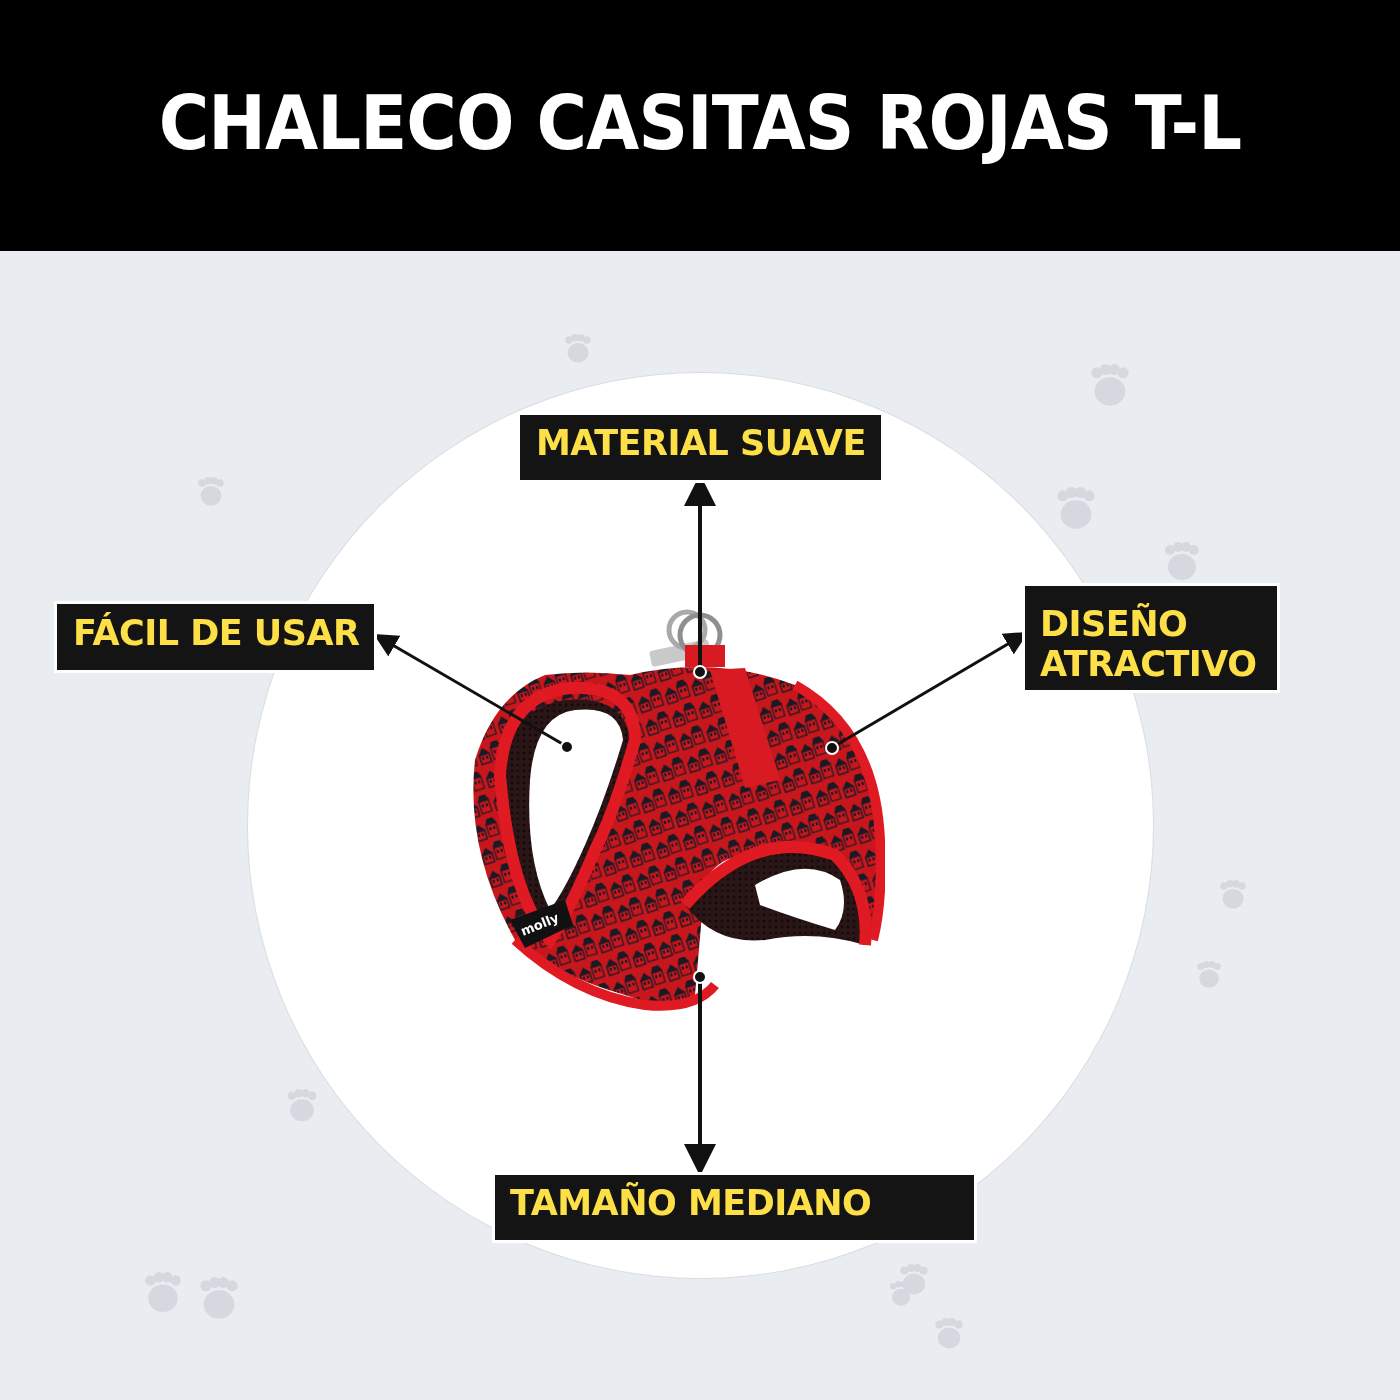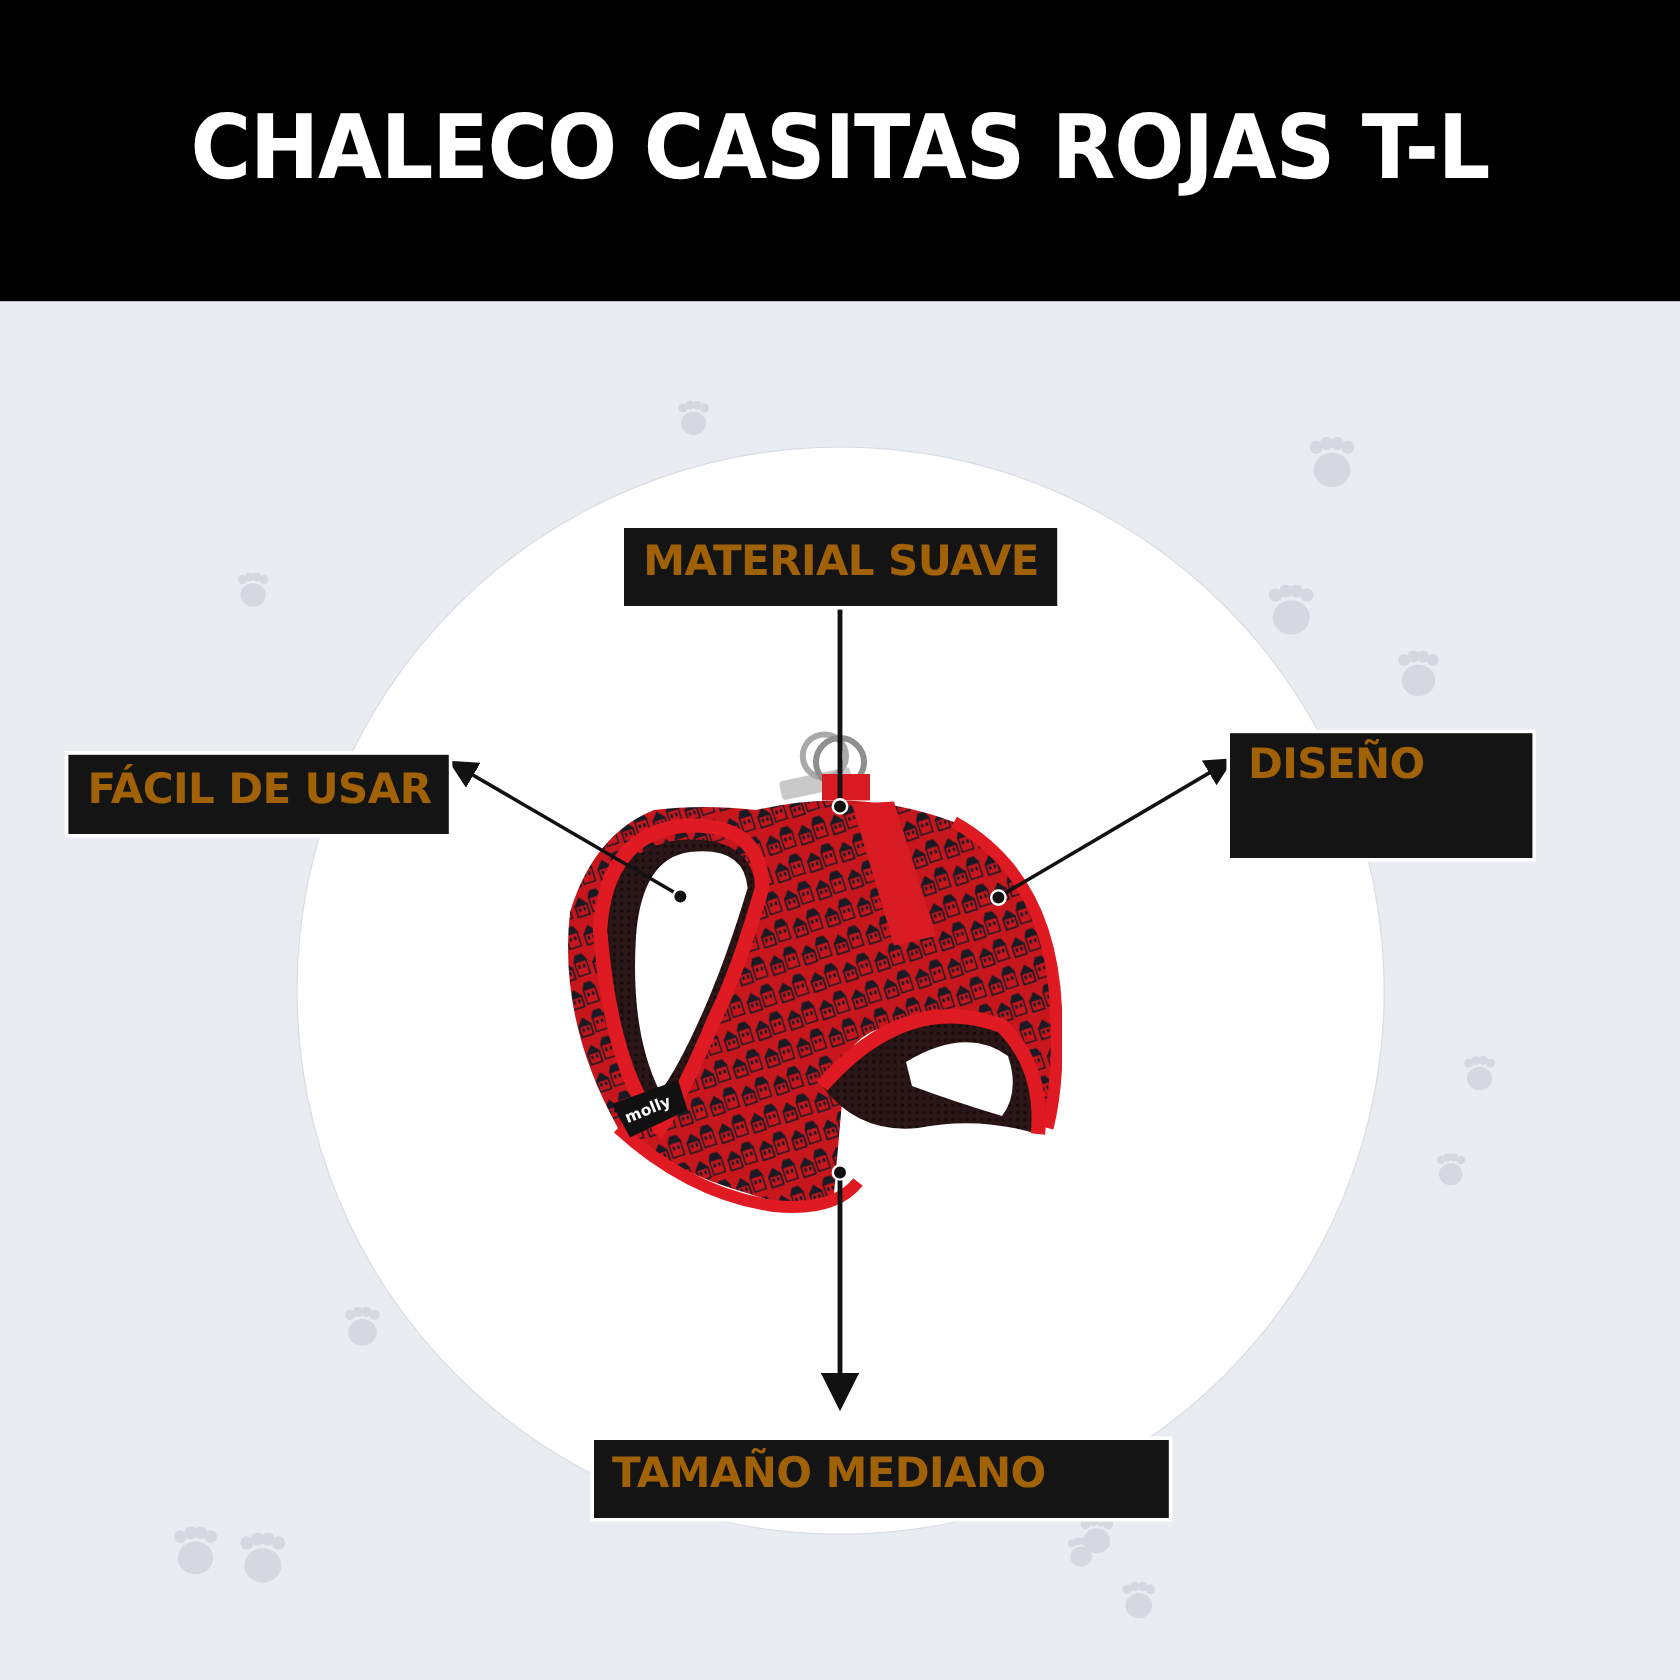--- a/index.html
+++ b/index.html
@@ -21,29 +21,29 @@
     }
     .bg-circle {
       position: absolute; left: 248px; top: 373px; width: 905px; height: 905px;
       border-radius: 50%; background: #ffffff;
       box-shadow: 0 0 0 1px #d9dde3;
     }
     .paw { position: absolute; }
     .paw svg { display: block; }
     .connectors { position: absolute; left: 0; top: 0; width: 1400px; height: 1400px; pointer-events: none; }
     .label-box {
-      position: absolute; background: #141414; color: #a16207;
+      position: absolute; background: #141414; color: #fde047;
       font-family: "DejaVu Sans", sans-serif; font-weight: bold;
       box-shadow: 0 0 0 3px #ffffff;
-      box-sizing: border-box; white-space: nowrap; margin-top: 25px;
+      box-sizing: border-box; white-space: nowrap;
     }
     .label-box span { display: block; }
     .lb-material { left: 520px; top: 415px; width: 361px; height: 65px; font-size: 35px; padding: 8px 0 0 16px; letter-spacing: -0.5px; }
     .lb-facil { left: 57px; top: 604px; width: 317px; height: 66px; font-size: 35px; padding: 9px 16px 0 16px; letter-spacing: -0.5px; }
-    .lb-diseno { left: 1025px; top: 586px; width: 252px; height: 104px; font-size: 35px; padding: 6px 0 0 15px; line-height: 40px; letter-spacing: -0.5px; }
+    .lb-diseno { left: 1025px; top: 586px; width: 252px; height: 104px; font-size: 35px; padding: 18px 0 0 15px; line-height: 40px; letter-spacing: -0.5px; }
     .lb-tamano { left: 495px; top: 1175px; width: 479px; height: 65px; font-size: 35px; padding: 8px 0 0 15px; letter-spacing: -0.5px; }
     .product { position: absolute; left: 455px; top: 600px; width: 430px; height: 420px; }
   </style>
 </head>
 <body>
 
 <div class="header">
   <h1>CHALECO CASITAS ROJAS T-L</h1>
 </div>
 
@@ -264,16 +264,17 @@
 </svg>
 
 <div class="label-box lb-material">
   <span>MATERIAL SUAVE</span>
 </div>
 <div class="label-box lb-facil">
   <span>FÁCIL DE USAR</span>
 </div>
 <div class="label-box lb-diseno">
   <span>DISEÑO</span>
+  <span>ATRACTIVO</span>
 </div>
 <div class="label-box lb-tamano">
   <span>TAMAÑO MEDIANO</span>
 </div>
 
 </body></html>

